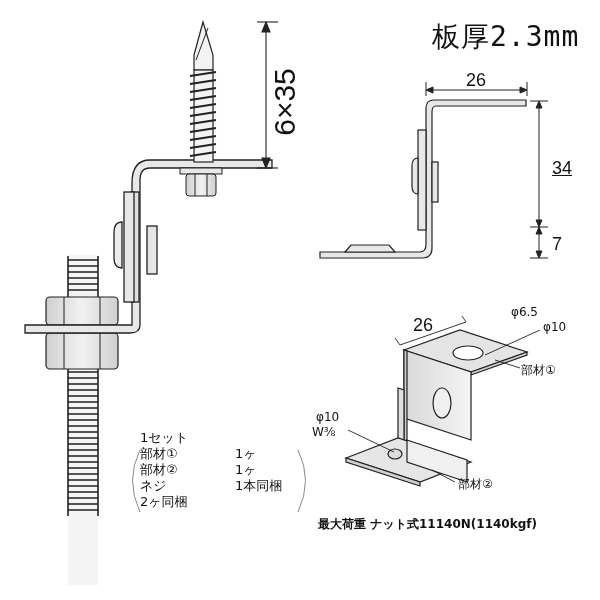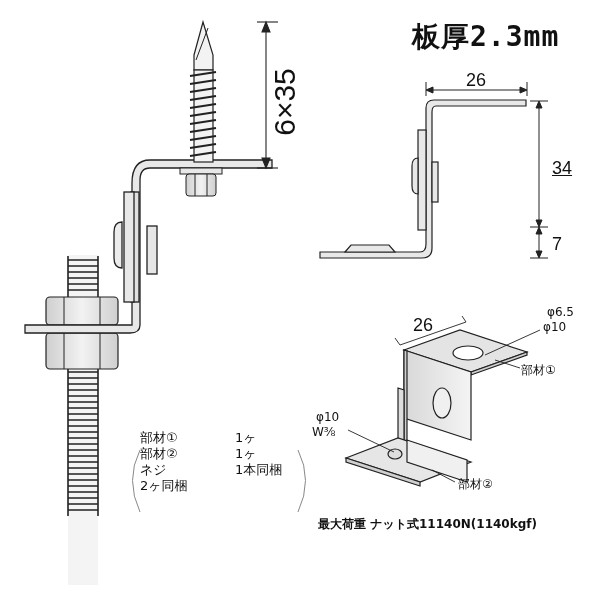--- a/index.html
+++ b/index.html
@@ -1,19 +1,19 @@
 <!DOCTYPE html>
 <html><head>
 <meta charset="utf-8">
 <style>
   html,body{margin:0;padding:0;background:#fff;}
   body{width:600px;height:600px;position:relative;overflow:hidden;font-family:"DejaVu Sans","Liberation Sans",sans-serif;color:#111;}
   .abs{position:absolute;}
   svg{position:absolute;left:0;top:0;}
-  .title{left:412px;top:18px;font-size:28px;font-weight:bold;letter-spacing:1px;font-family:"DejaVu Sans Mono","Liberation Mono",monospace;}
+  .title{left:432px;top:18px;font-size:28px;font-weight:normal;letter-spacing:1px;font-family:"DejaVu Sans Mono","Liberation Mono",monospace;}
   .screw-dim{left:262px;top:45px;width:40px;height:110px;}
   .screw-dim span{display:block;transform:rotate(-90deg);transform-origin:center;font-size:30px;white-space:nowrap;position:absolute;left:-22px;top:40px;width:90px;text-align:center;font-family:"Liberation Sans",sans-serif;}
   .dim{font-size:18px;font-family:"Liberation Sans",sans-serif;}
   .lbl{font-size:12px;font-family:"DejaVu Sans",sans-serif;}
   .set-list{left:140px;top:430px;font-size:13px;line-height:16px;}
   .set-list .row{display:flex;white-space:nowrap;}
   .set-list .n{width:95px;}
   .max-load{left:318px;top:516px;font-size:12px;font-weight:bold;white-space:nowrap;}
 </style>
 </head>
@@ -147,28 +147,31 @@
 
 <div class="abs screw-dim">
   <span>6×35</span>
 </div>
 
 <div class="abs dim" style="left:466px;top:70px;">26</div>
 <div class="abs dim" style="left:552px;top:158px;text-decoration:underline;">34</div>
 <div class="abs dim" style="left:552px;top:234px;">7</div>
 
 <div class="abs dim" style="left:413px;top:315px;">26</div>
-<div class="abs lbl" style="left:547px;top:305px;">φ6.5</div>
+<div class="abs lbl" style="left:511px;top:305px;">φ6.5</div>
 <div class="abs lbl" style="left:543px;top:320px;">φ10</div>
 <div class="abs lbl" style="left:521px;top:362px;">部材①</div>
 <div class="abs lbl" style="left:316px;top:410px;">φ10</div>
 <div class="abs lbl" style="left:312px;top:425px;">W⅜</div>
 <div class="abs lbl" style="left:458px;top:476px;">部材②</div>
 
 <div class="abs set-list">
+  <div class="row">
+      <span>1セット</span>
+    </div>
   <div class="row">
     <span class="n">部材①</span>
     <span>1ヶ</span>
   </div>
   <div class="row">
     <span class="n">部材②</span>
     <span>1ヶ</span>
   </div>
   <div class="row">
     <span class="n">ネジ</span>

